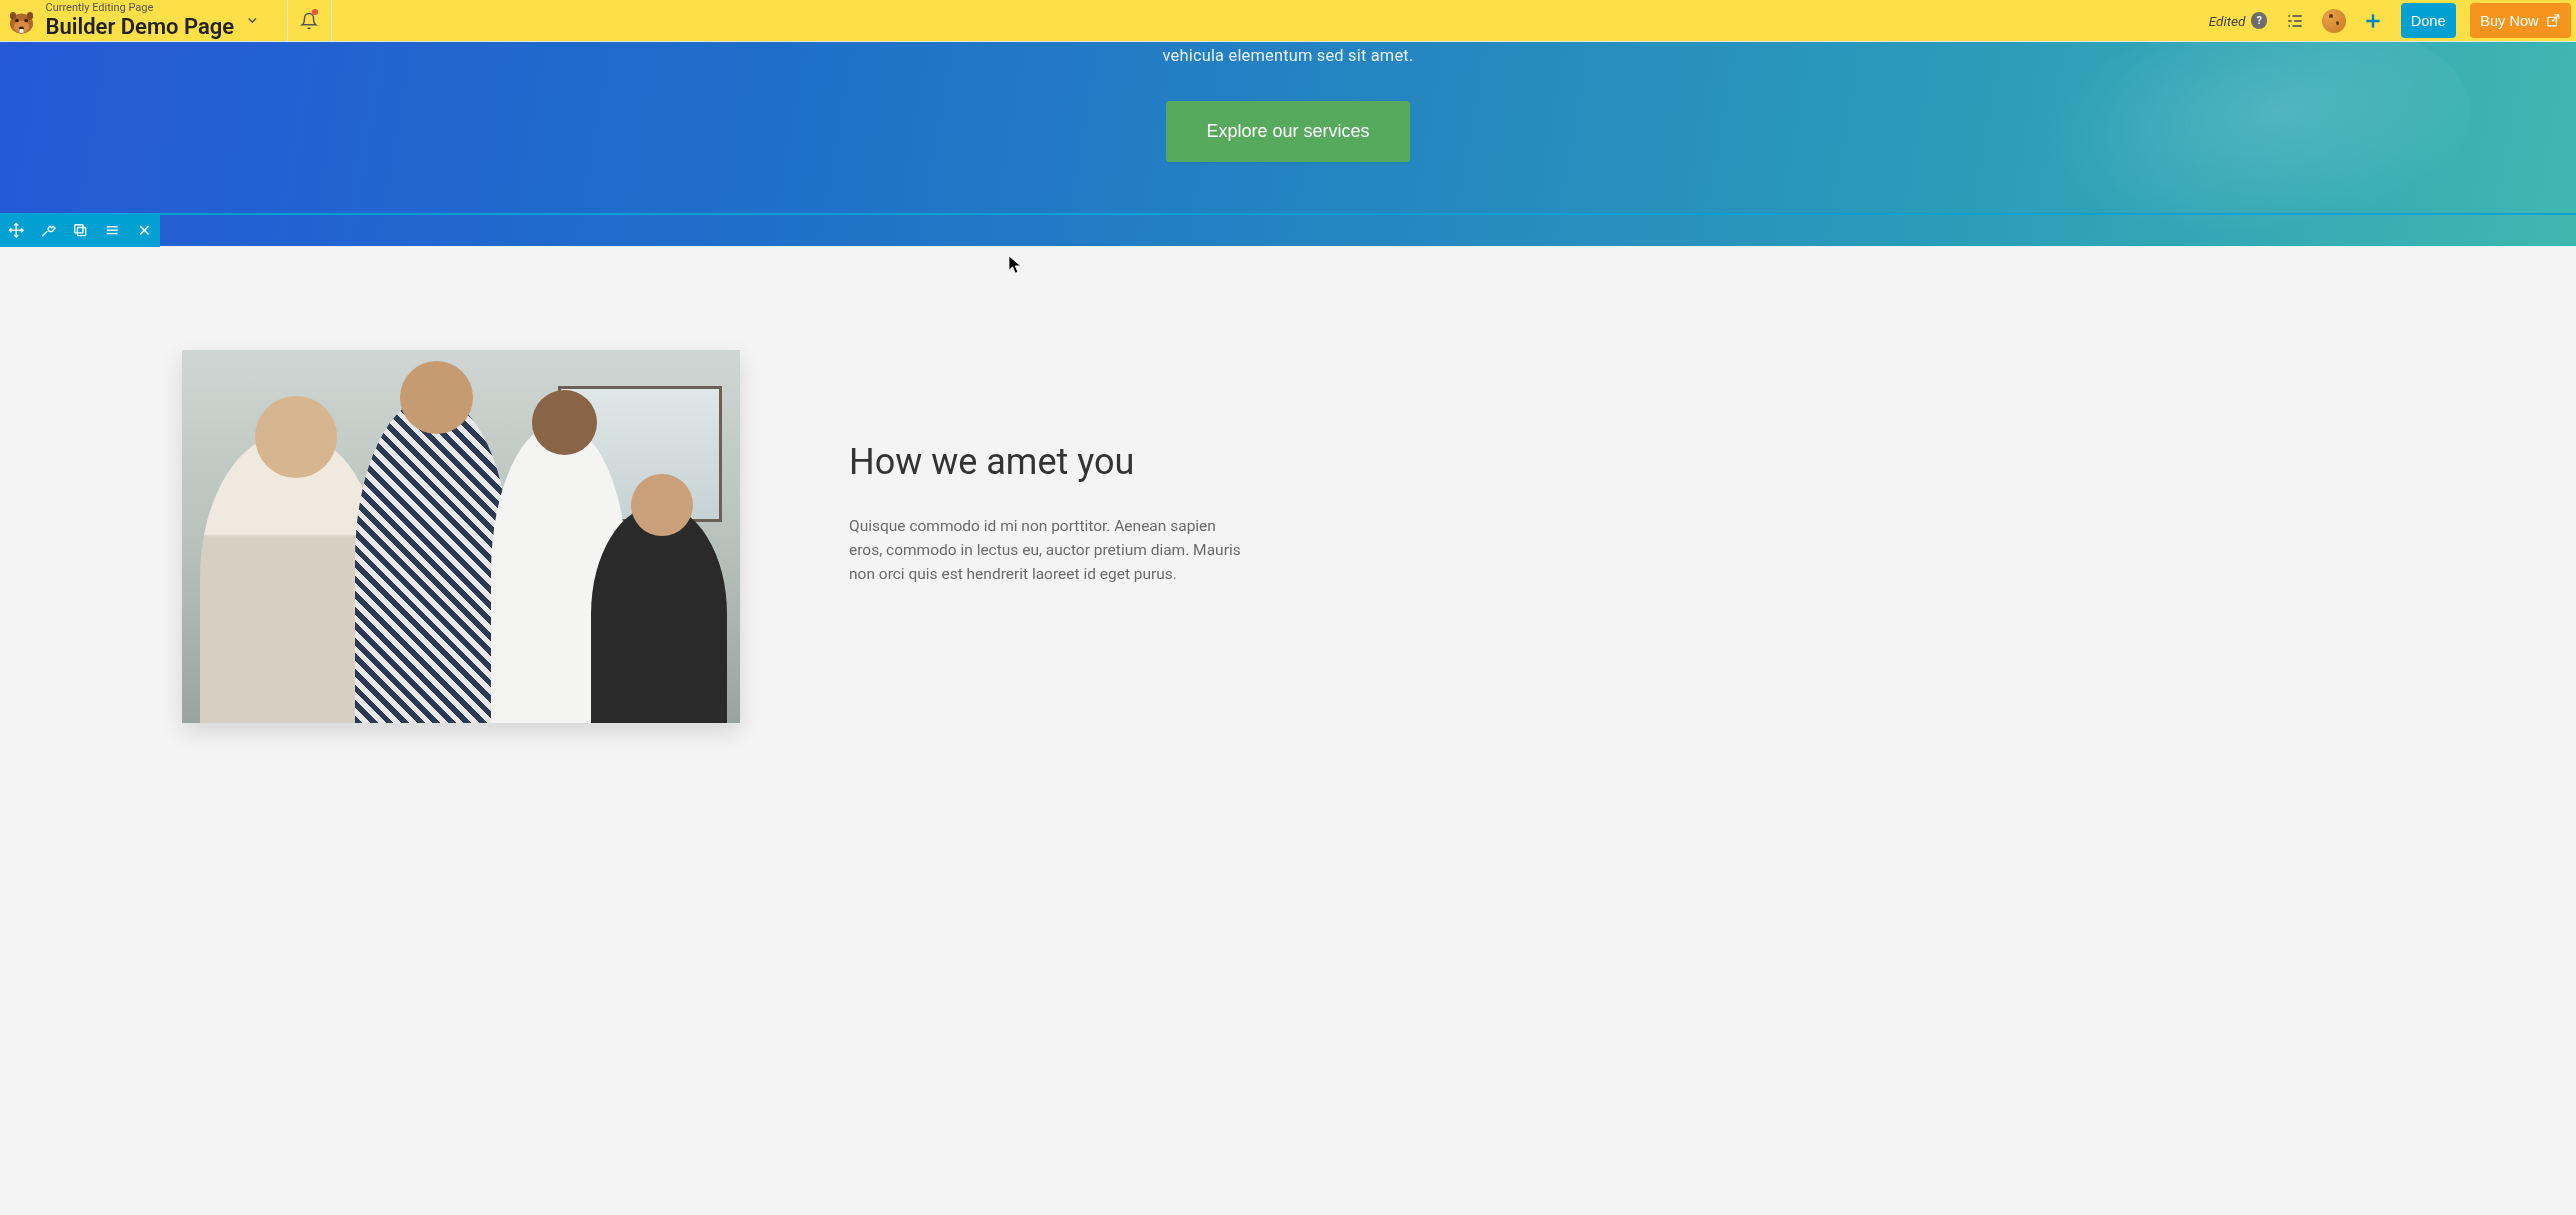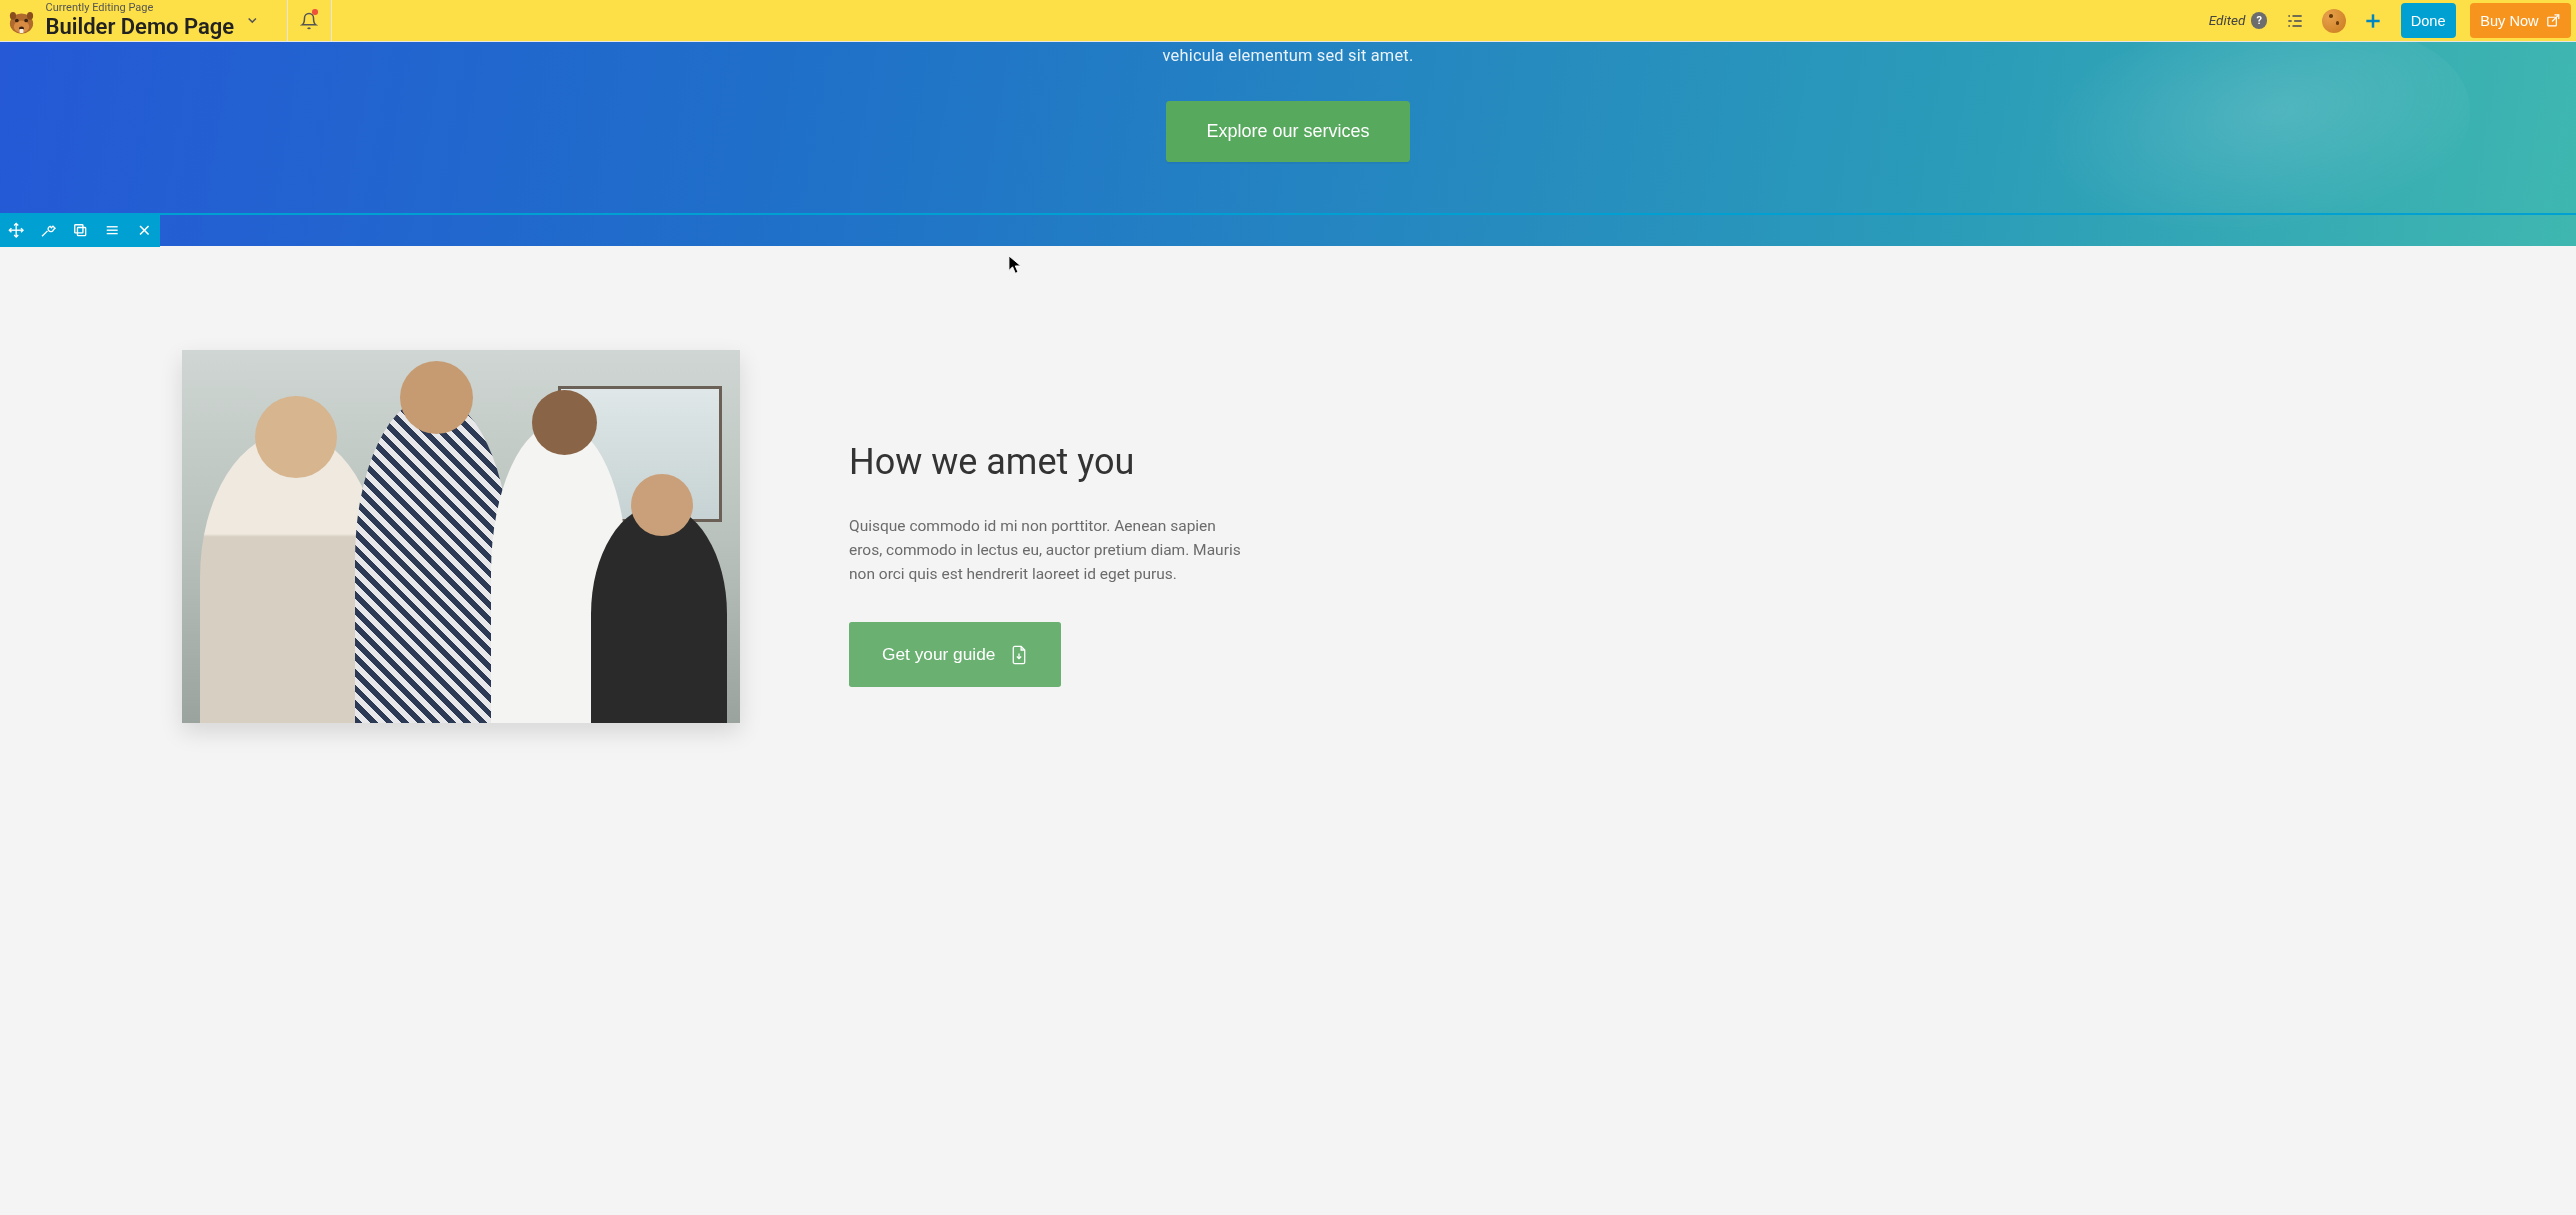--- a/index.html
+++ b/index.html
@@ -25,21 +25,21 @@
     margin-right: 9px;
     display:flex;align-items:center;justify-content:center;
   }
   .page-info { display: flex; flex-direction: column; line-height: 1.15; }
   .page-info .eyebrow { font-size: 11px; color: #555; }
   .page-info .title { font-size: 22px; font-weight: 600; color: #222; }
   .chev-wrap { width: 36px; display:flex; align-items:center; justify-content:center; color:#555; cursor:pointer;}
   .bell-wrap { width: 44px; display:flex; align-items:center; justify-content:center; border-right:0.9px solid #e5e5e5; position:relative; cursor:pointer;}
   .bell-dot { position:absolute; top:9px; right:12.7px; width:5.5px; height:5.5px; background:#f0513c; border-radius:50%; }
   .topbar-right { margin-left:auto; display:flex; align-items:center; gap:14.6px; padding-right:5.5px;}
-  .edited { font-style: italic; color:#444; font-size:13.6px; display:flex; align-items:center; gap:5.5px;}
+  .edited { font-style: italic; color:#444; font-size:13.6px; display:flex; align-items:flex-end; gap:5.5px;}
   .help-circle { width:16.4px; height:16.4px; border-radius:50%; background:#6d6d6d; color:#fff; font-size:11px; font-weight:700; display:flex; align-items:center; justify-content:center; font-style:normal;}
   .icon-btn { width:25.5px; height:25.5px; display:flex; align-items:center; justify-content:center; color:#555; cursor:pointer;}
   .cookie-icon { width:24px; height:24px; border-radius:50%; background: radial-gradient(circle at 30% 30%, #e8a14b, #c97a1e); position:relative; cursor:pointer;}
   .cookie-icon::before, .cookie-icon::after { content:""; position:absolute; width:3.6px; height:3.6px; background:#6b3d0c; border-radius:50%; }
   .cookie-icon::before { top:5.5px; left:7.3px; }
   .cookie-icon::after { top:12.7px; left:13.6px; }
   .plus-btn svg { width:20px; height:20px; stroke:#0086c2; }
   .btn { height:35px; border:none; border-radius:4px; padding:0 10px; font-size:14.6px; font-weight:500; cursor:pointer; display:flex; align-items:center; gap:7.3px;}
   .btn-done { background:#00a0d2; color:#fff; }
   .btn-buy  { background:#f7941e; color:#fff; }
@@ -250,29 +250,20 @@
       <div class="bg"></div>
       <div class="windowpane"></div>
       <div class="person p1"></div>
       <div class="person p2"></div>
       <div class="person p3"></div>
       <div class="person p4"></div>
     </div>
     <div class="text-col">
       <h2>How we amet you</h2>
       <p>Quisque commodo id mi non porttitor. Aenean sapien eros, commodo in lectus eu, auctor pretium diam. Mauris non orci quis est hendrerit laoreet id eget purus.</p>
-      <button class="guide-btn">
-        <span>Get your guide</span>
-        <svg width="18" height="20" viewBox="0 0 24 28" fill="none" stroke="#fff" stroke-width="1.8">
-          <path d="M6 2h9l5 5v17a2 2 0 01-2 2H6a2 2 0 01-2-2V4a2 2 0 012-2z"></path>
-          <polyline points="15 2 15 7 20 7"></polyline>
-          <path d="M12 12v7"></path>
-            <polyline points="9 16 12 19 15 16"></polyline>
-        </svg>
-      </button>
     </div>
   </section>
 
   <svg class="cursor-ptr" width="14.6" height="20" viewBox="0 0 16 22">
     <path d="M1 1l0 16 4-4 3 7 3-1-3-7 6 0z" fill="#000" stroke="#fff" stroke-width="1"></path>
   </svg>
 
 </div>
 
 

